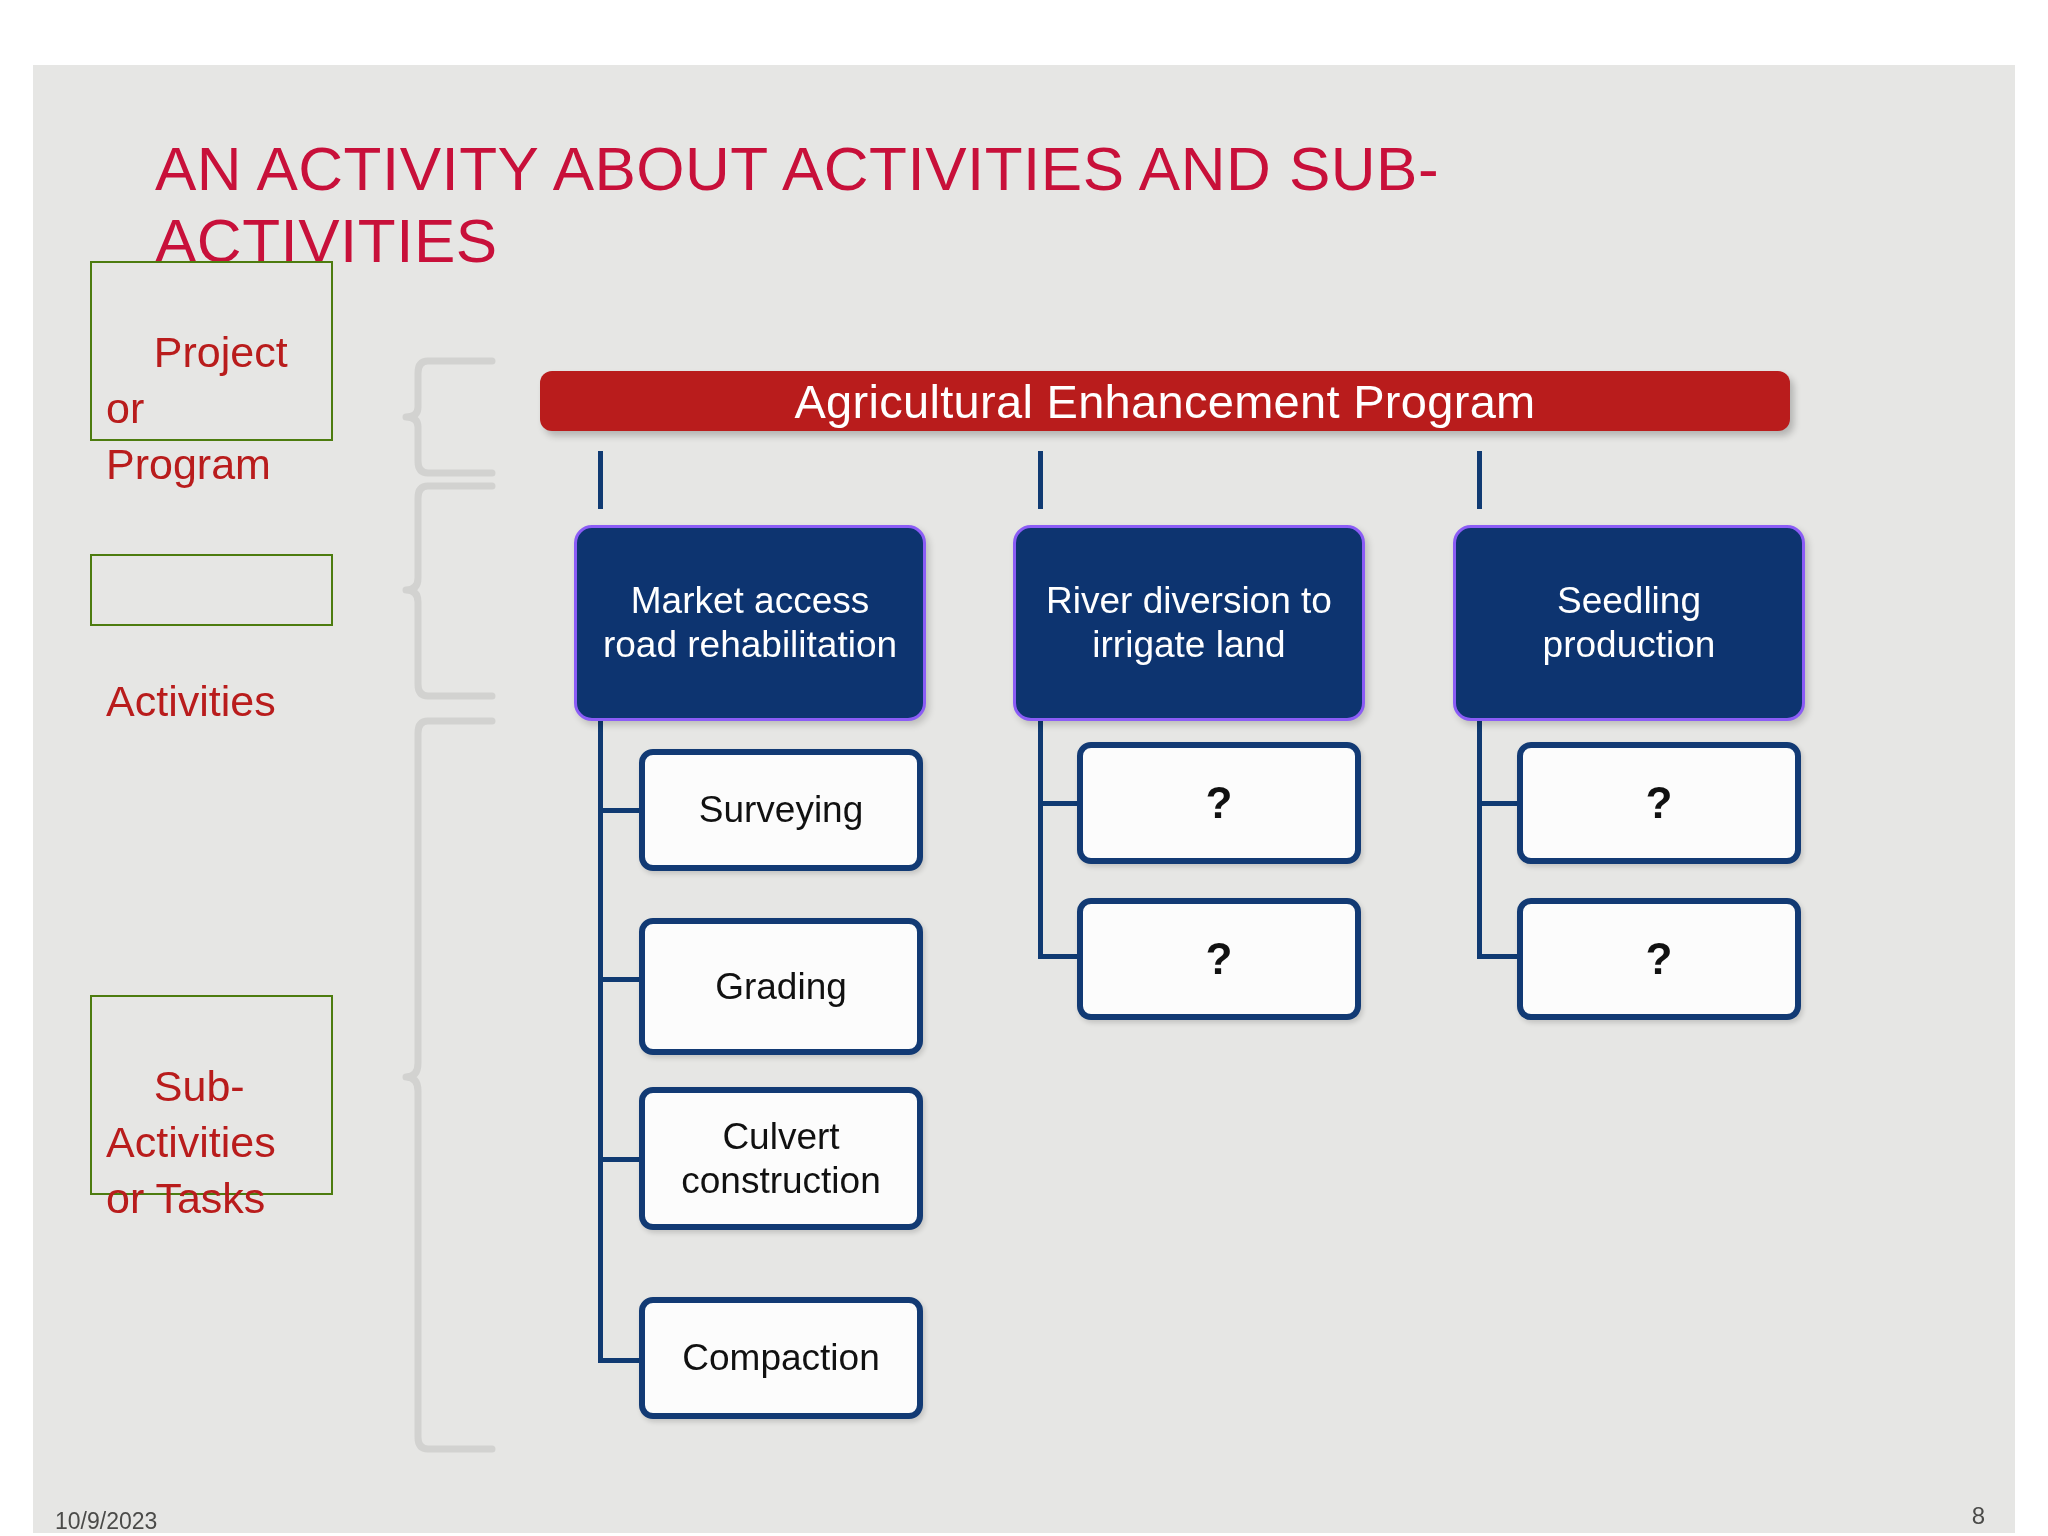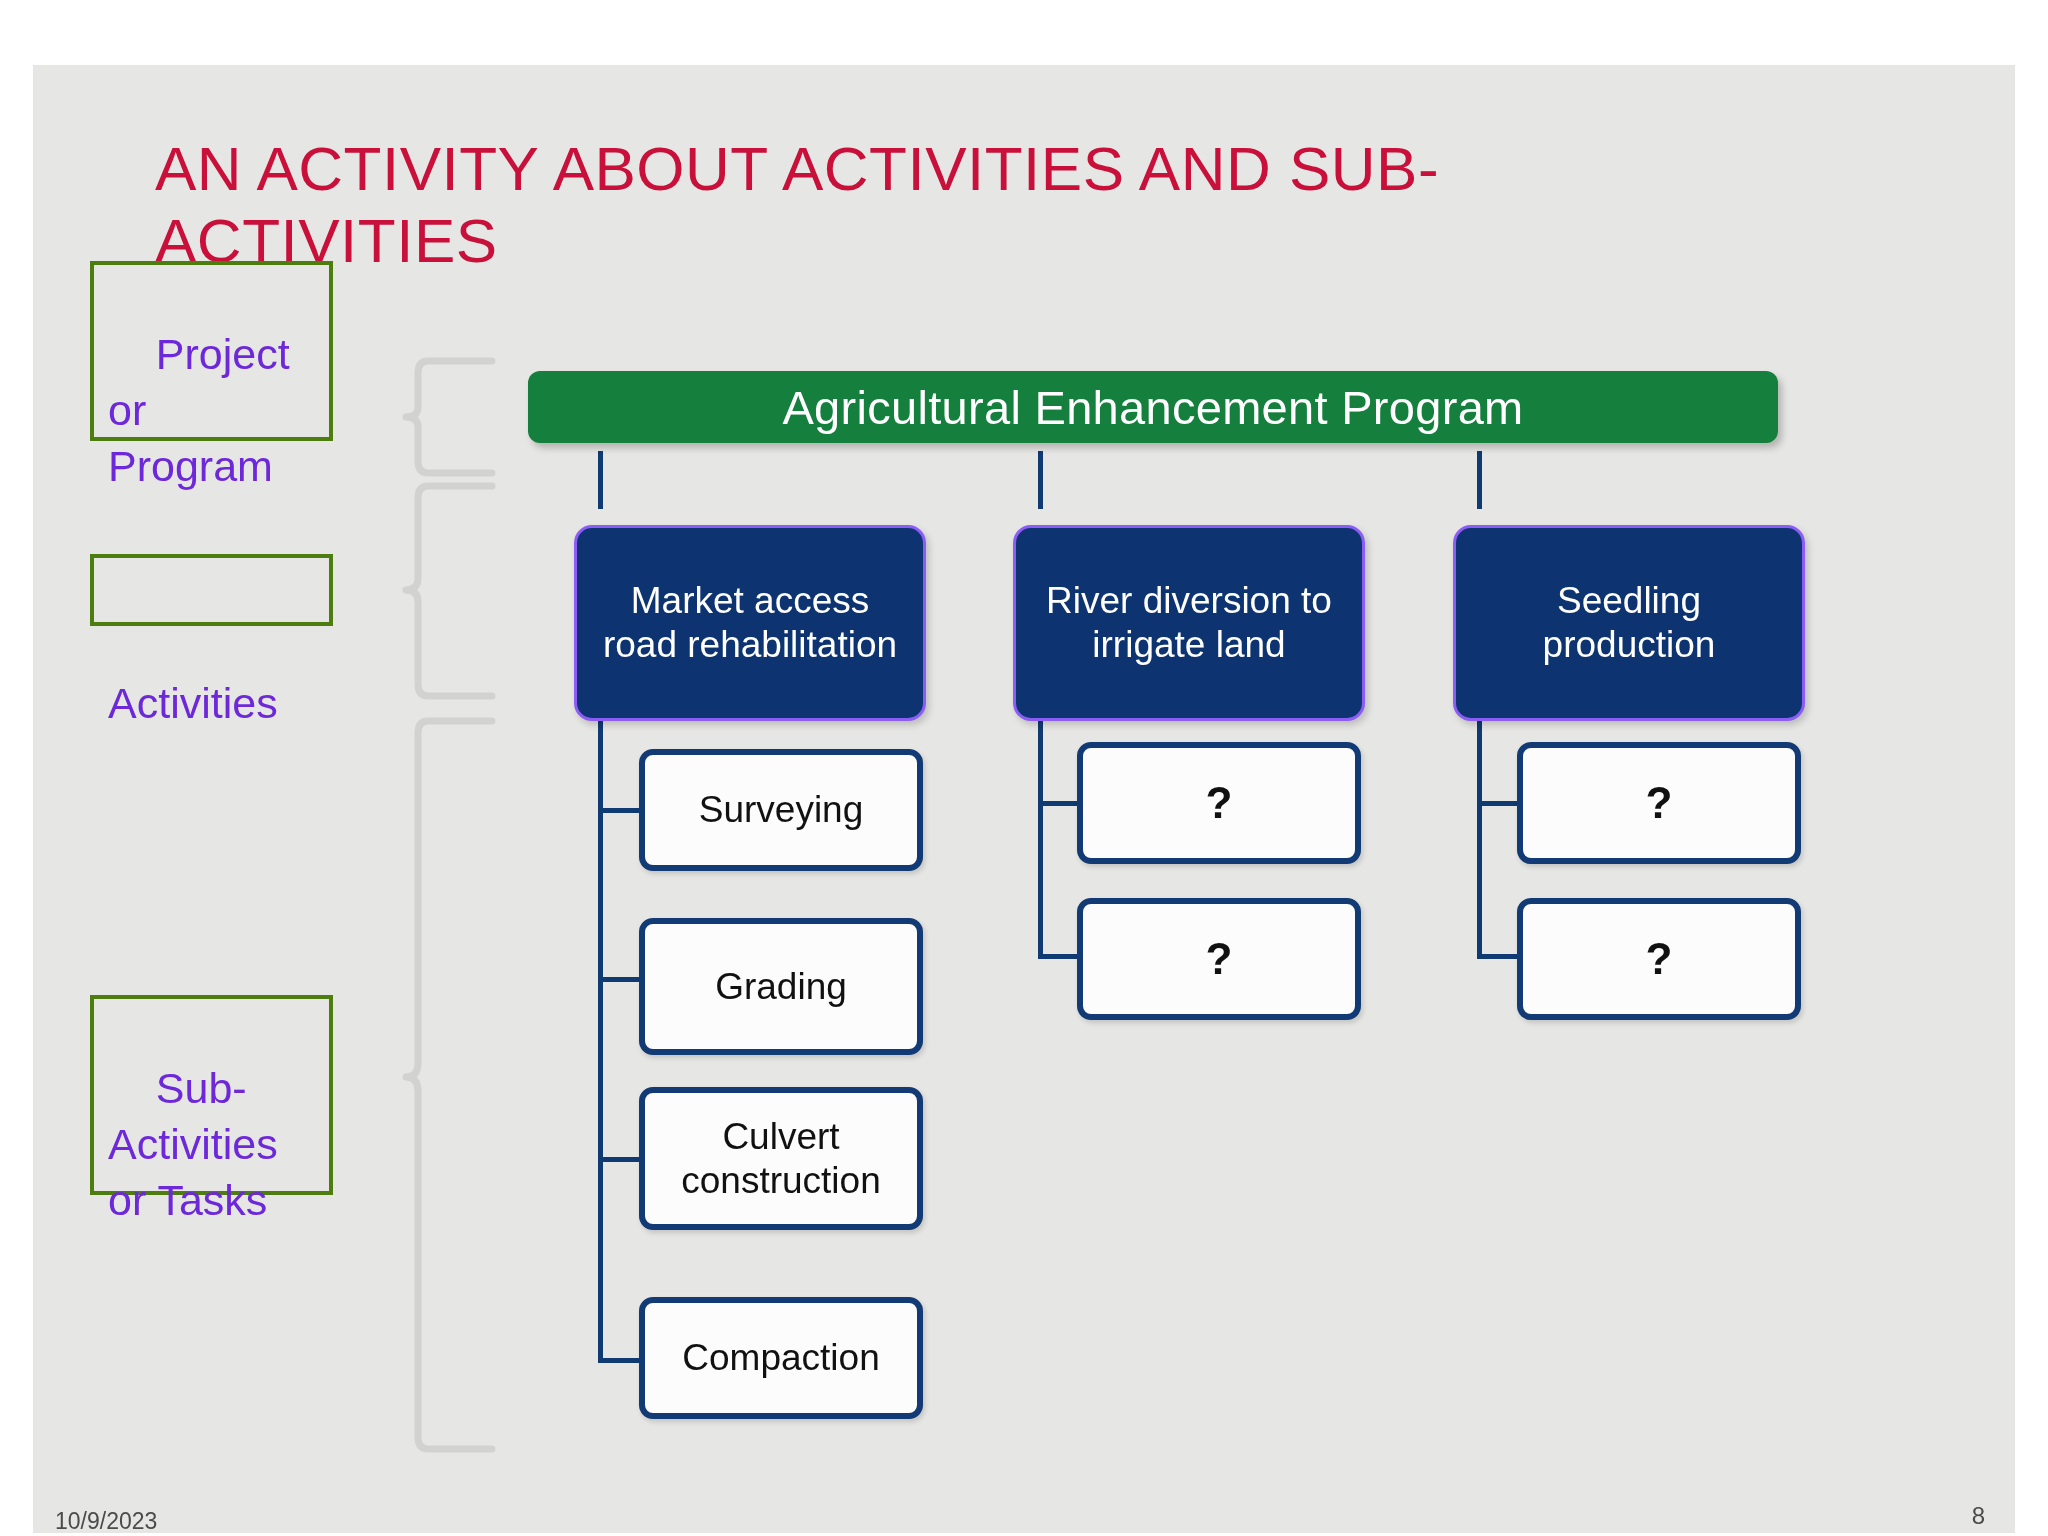--- a/index.html
+++ b/index.html
@@ -33,22 +33,22 @@
     font-size: 62px;
     line-height: 1.16;
     font-weight: 400;
     letter-spacing: 0.5px;
     white-space: pre-wrap;
   }
 
   
   .cat-box {
     position: absolute;
-    border: 4px solid #4d7c0f;
-    color: #6d28d9;
+    border: 2px solid #4d7c0f;
+    color: #b91c1c;
     font-size: 43px;
     line-height: 1.30;
     padding: 6px 14px 0 14px;
     overflow: visible;
     white-space: pre-wrap;
   }
   #cat-project  { left: 57px;  top: 196px; width: 243px; height: 180px; }
   #cat-activity { left: 57px;  top: 489px; width: 243px; height: 72px;  }
   #cat-sub      { left: 57px;  top: 930px; width: 243px; height: 200px; }
 
@@ -60,25 +60,25 @@
   .vline, .hline {
     position: absolute;
     background: #103a72;
   }
   .vline { width: 5px; }
   .hline { height: 5px; }
 
   
   #program-banner {
     position: absolute;
-    left: 495px;
+    left: 507px;
     top: 306px;
     width: 1250px;
-    height: 72px;
-    background: #15803d;
+    height: 60px;
+    background: #b91c1c;
     border-radius: 12px;
     box-shadow: 4px 5px 7px rgba(0,0,0,0.22);
     display: flex;
     align-items: center;
     justify-content: center;
     color: #ffffff;
     font-size: 47px;
     line-height: 1;
     letter-spacing: 0.3px;
   }

